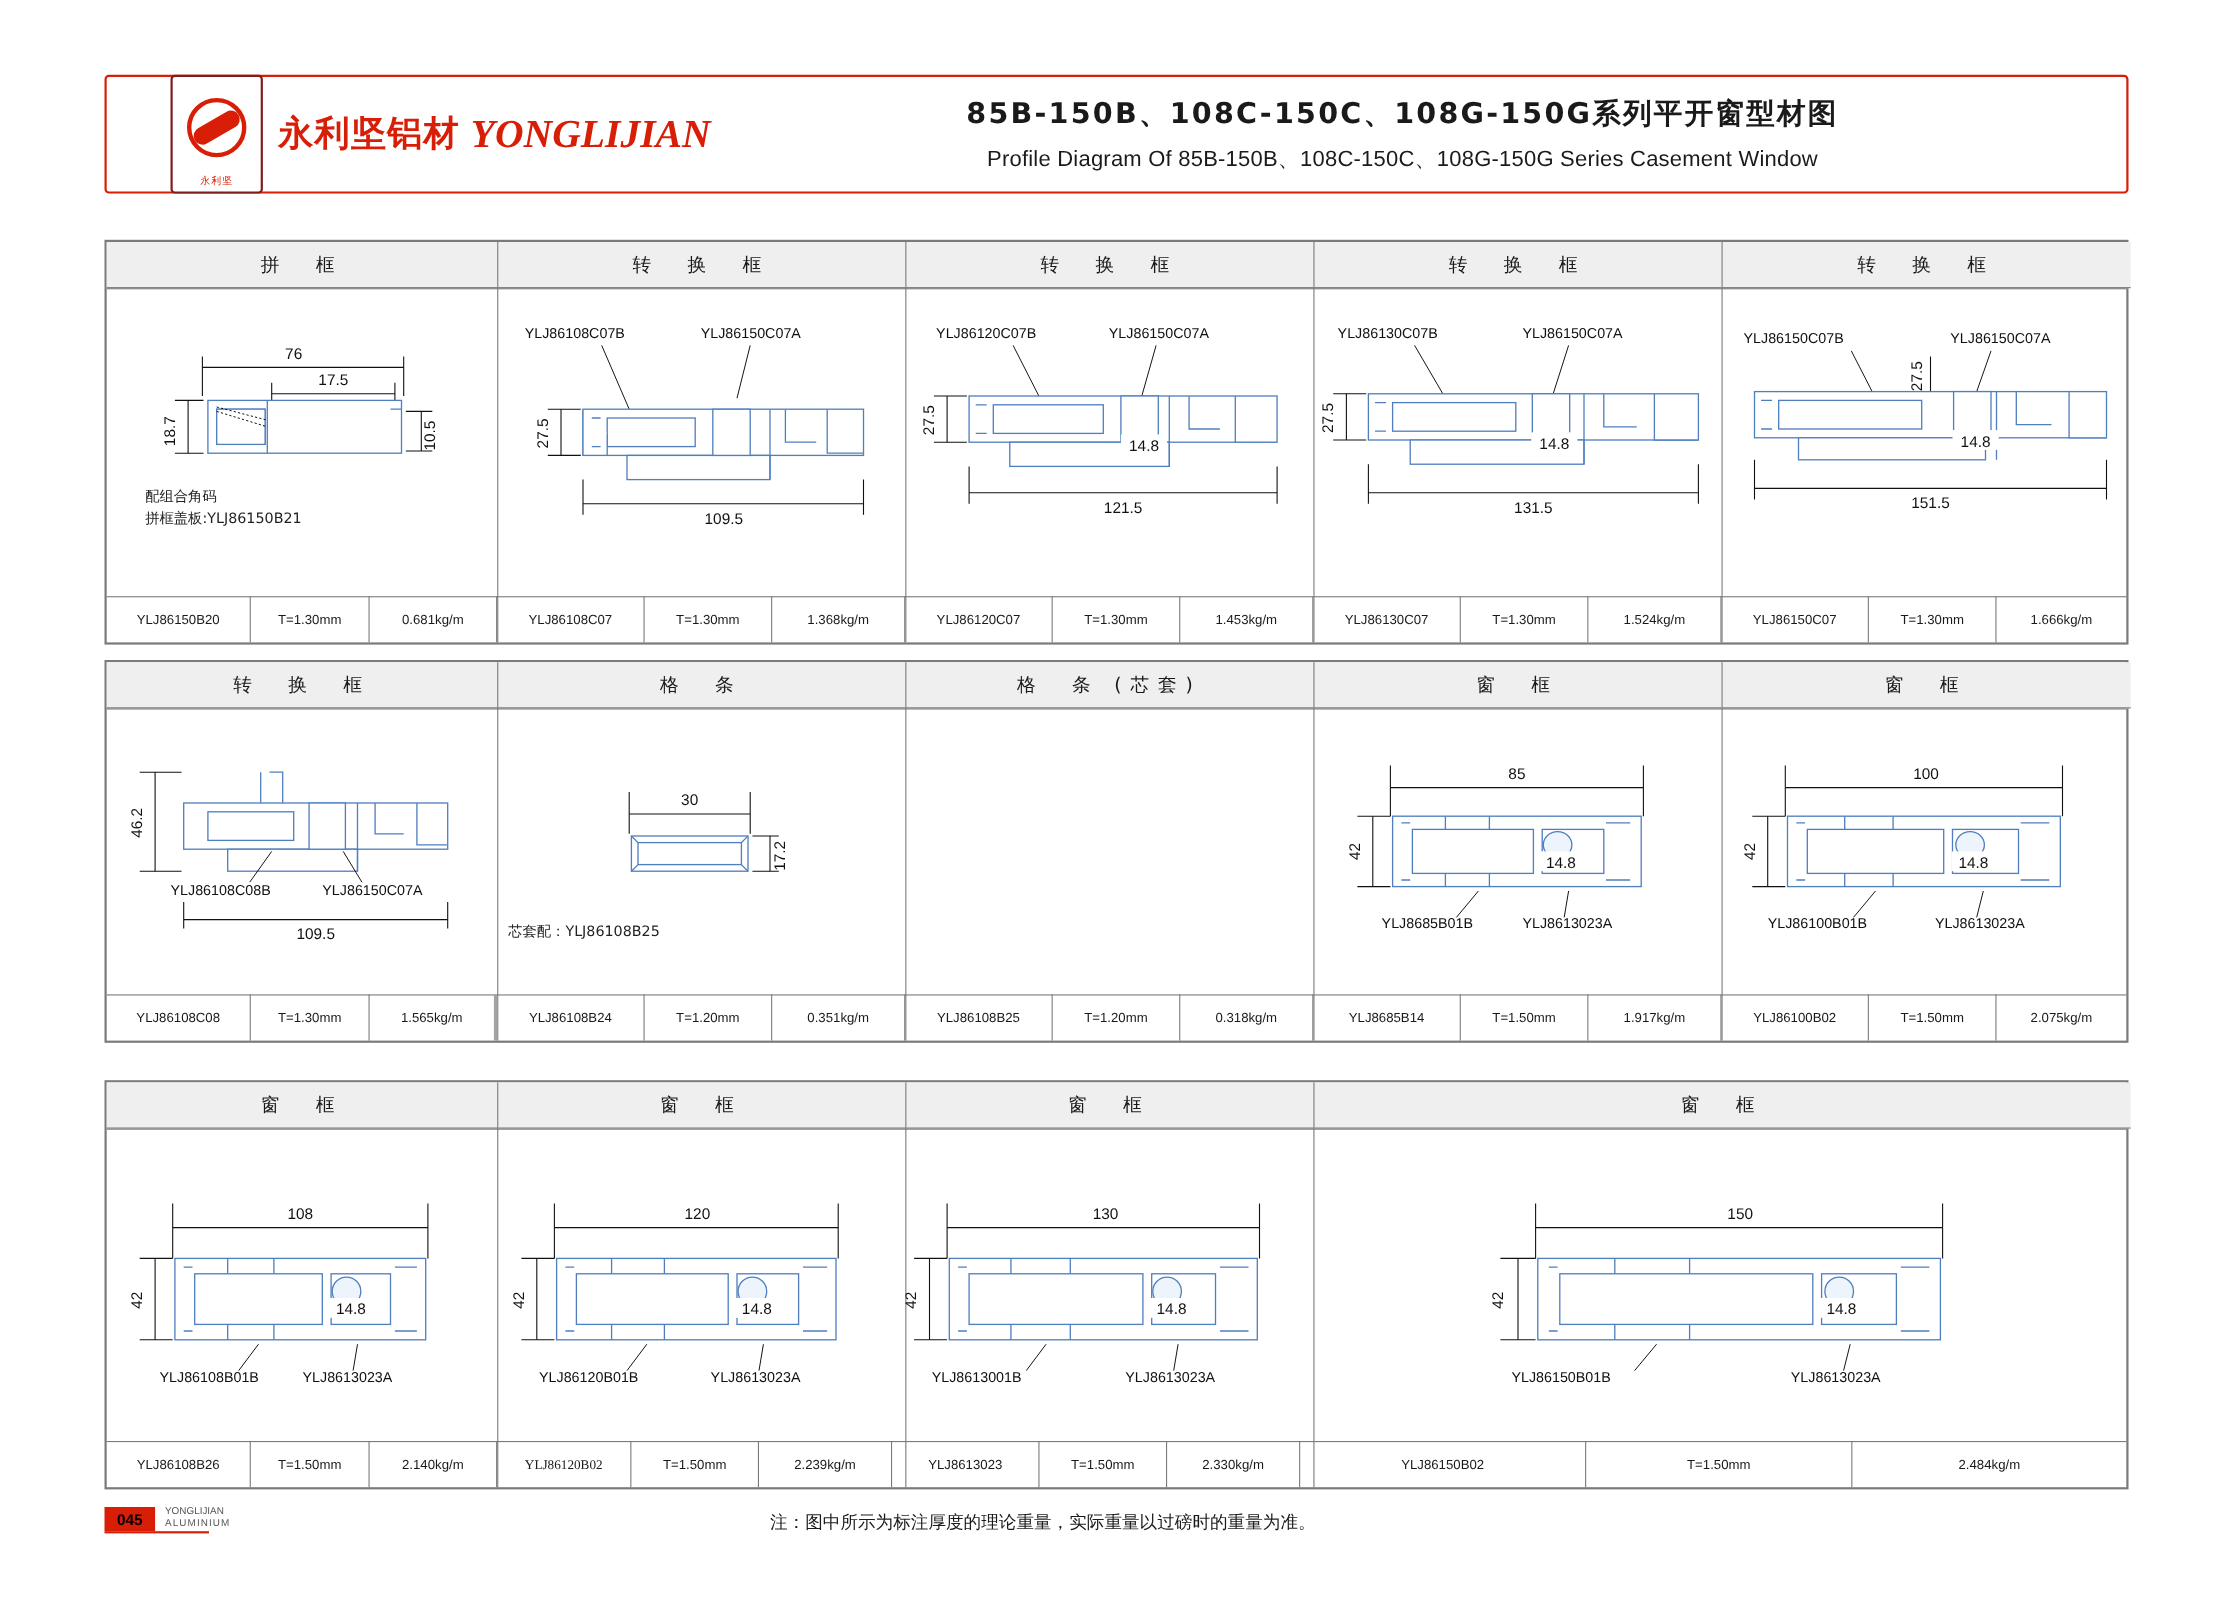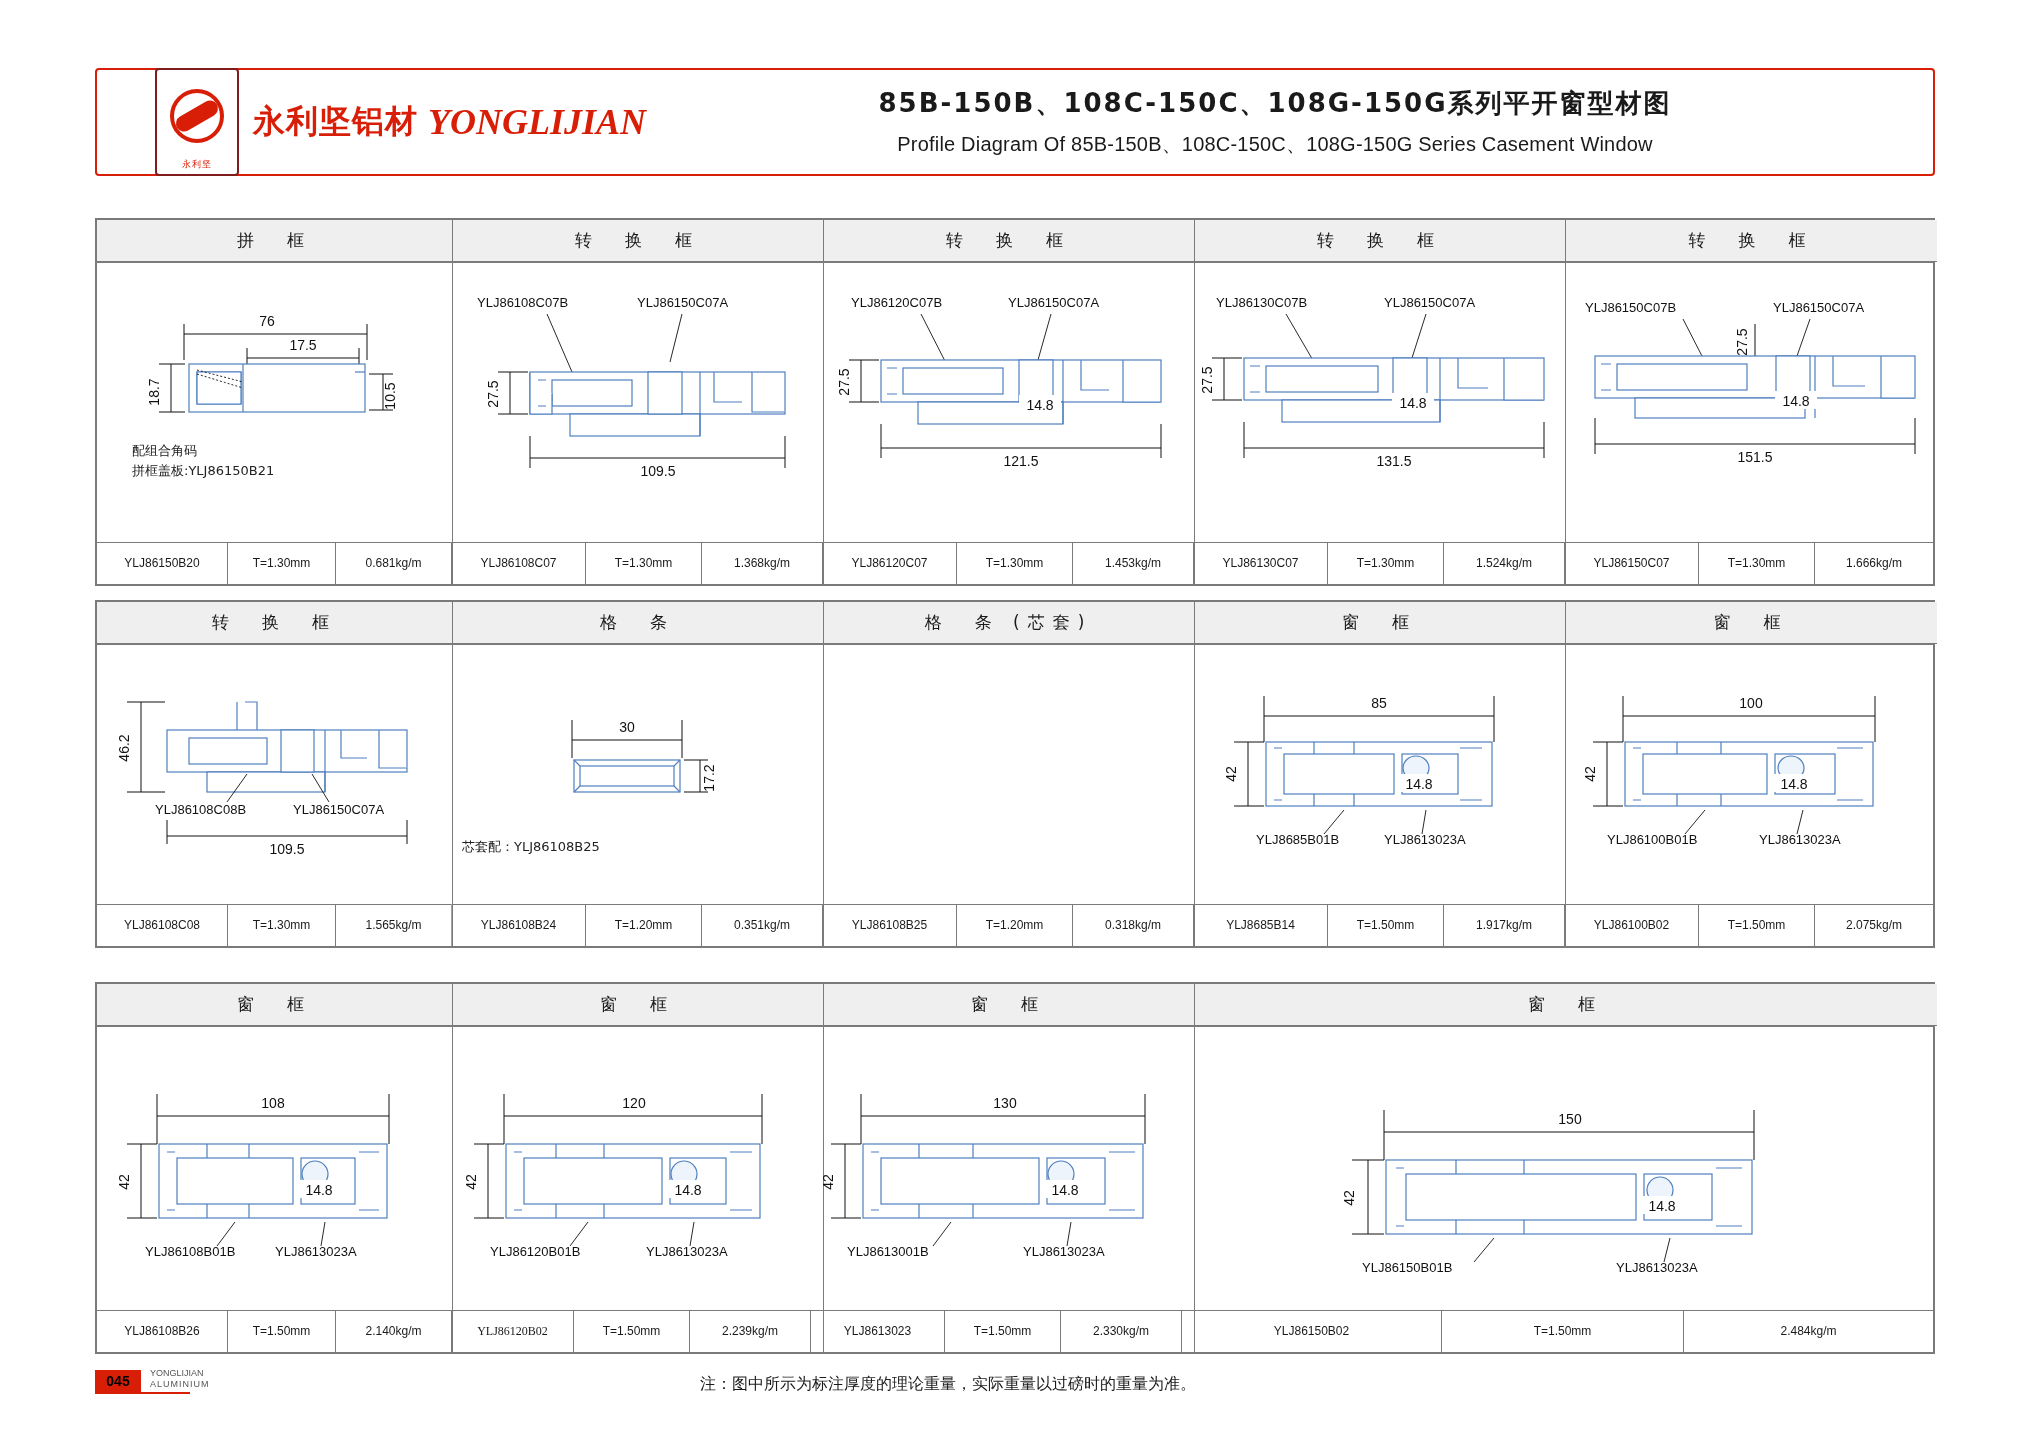--- a/index.html
+++ b/index.html
@@ -424,21 +424,21 @@
         <text class="lbl-sm" x="42" y="200">YLJ86100B01B</text>
         <text class="lbl-sm" x="194" y="200">YLJ8613023A</text>
         <line class="lead" x1="120" y1="190" x2="140" y2="166"></line>
         <line class="lead" x1="232" y1="190" x2="238" y2="166"></line>
       </svg>
     </div>
 
     <div class="footrow">
       <div class="fc" style="width:131px;">YLJ86108C08</div>
       <div class="fc" style="width:108px;">T=1.30mm</div>
-      <div class="fc" style="width:116px;border-right:1px solid #a3a3a3;">1.565kg/m</div>
+      <div class="fc" style="width:116px;border-right:3px solid #a3a3a3;">1.565kg/m</div>
 
       <div class="fc" style="width:134px;">YLJ86108B24</div>
       <div class="fc" style="width:116px;">T=1.20mm</div>
       <div class="fc" style="width:121px;">0.351kg/m</div>
 
       <div class="fc" style="width:134px;">YLJ86108B25</div>
       <div class="fc" style="width:116px;">T=1.20mm</div>
       <div class="fc" style="width:121px;">0.318kg/m</div>
 
       <div class="fc" style="width:134px;">YLJ8685B14</div>
@@ -540,21 +540,21 @@
         <text class="lbl" x="10" y="156" text-anchor="middle" transform="rotate(-90 10 156)">42</text>
         <rect fill="#fff" stroke="none" x="222" y="154" width="40" height="18"></rect>
         <text class="lbl" x="242" y="169" text-anchor="middle">14.8</text>
         <text class="lbl-sm" x="24" y="230">YLJ8613001B</text>
         <text class="lbl-sm" x="200" y="230">YLJ8613023A</text>
         <line class="lead" x1="110" y1="220" x2="128" y2="196"></line>
         <line class="lead" x1="244" y1="220" x2="248" y2="196"></line>
       </svg>
     </div>
 
-    <div class="cell" style="left:1097px;top:58px;width:743px;height:284px;">
+    <div class="cell" style="left:1097px;top:42px;width:743px;height:284px;padding-left:12px;">
       <svg width="743" height="284">
         <line class="dim" x1="190" y1="68" x2="190" y2="118"></line>
         <line class="dim" x1="560" y1="68" x2="560" y2="118"></line>
         <line class="dim" x1="190" y1="90" x2="560" y2="90"></line>
         <text class="lbl" x="376" y="82" text-anchor="middle">150</text>
         <rect class="prof" x="192" y="118" width="366" height="74"></rect>
         <rect class="prof" x="212" y="132" width="230" height="46"></rect>
         <rect class="prof" x="450" y="132" width="68" height="46"></rect>
         <ellipse class="prof2" cx="466" cy="148" rx="13" ry="13"></ellipse>
         <path class="prof" d="M202 126 L210 126 M202 184 L210 184 M522 126 L548 126 M522 184 L548 184"></path>

